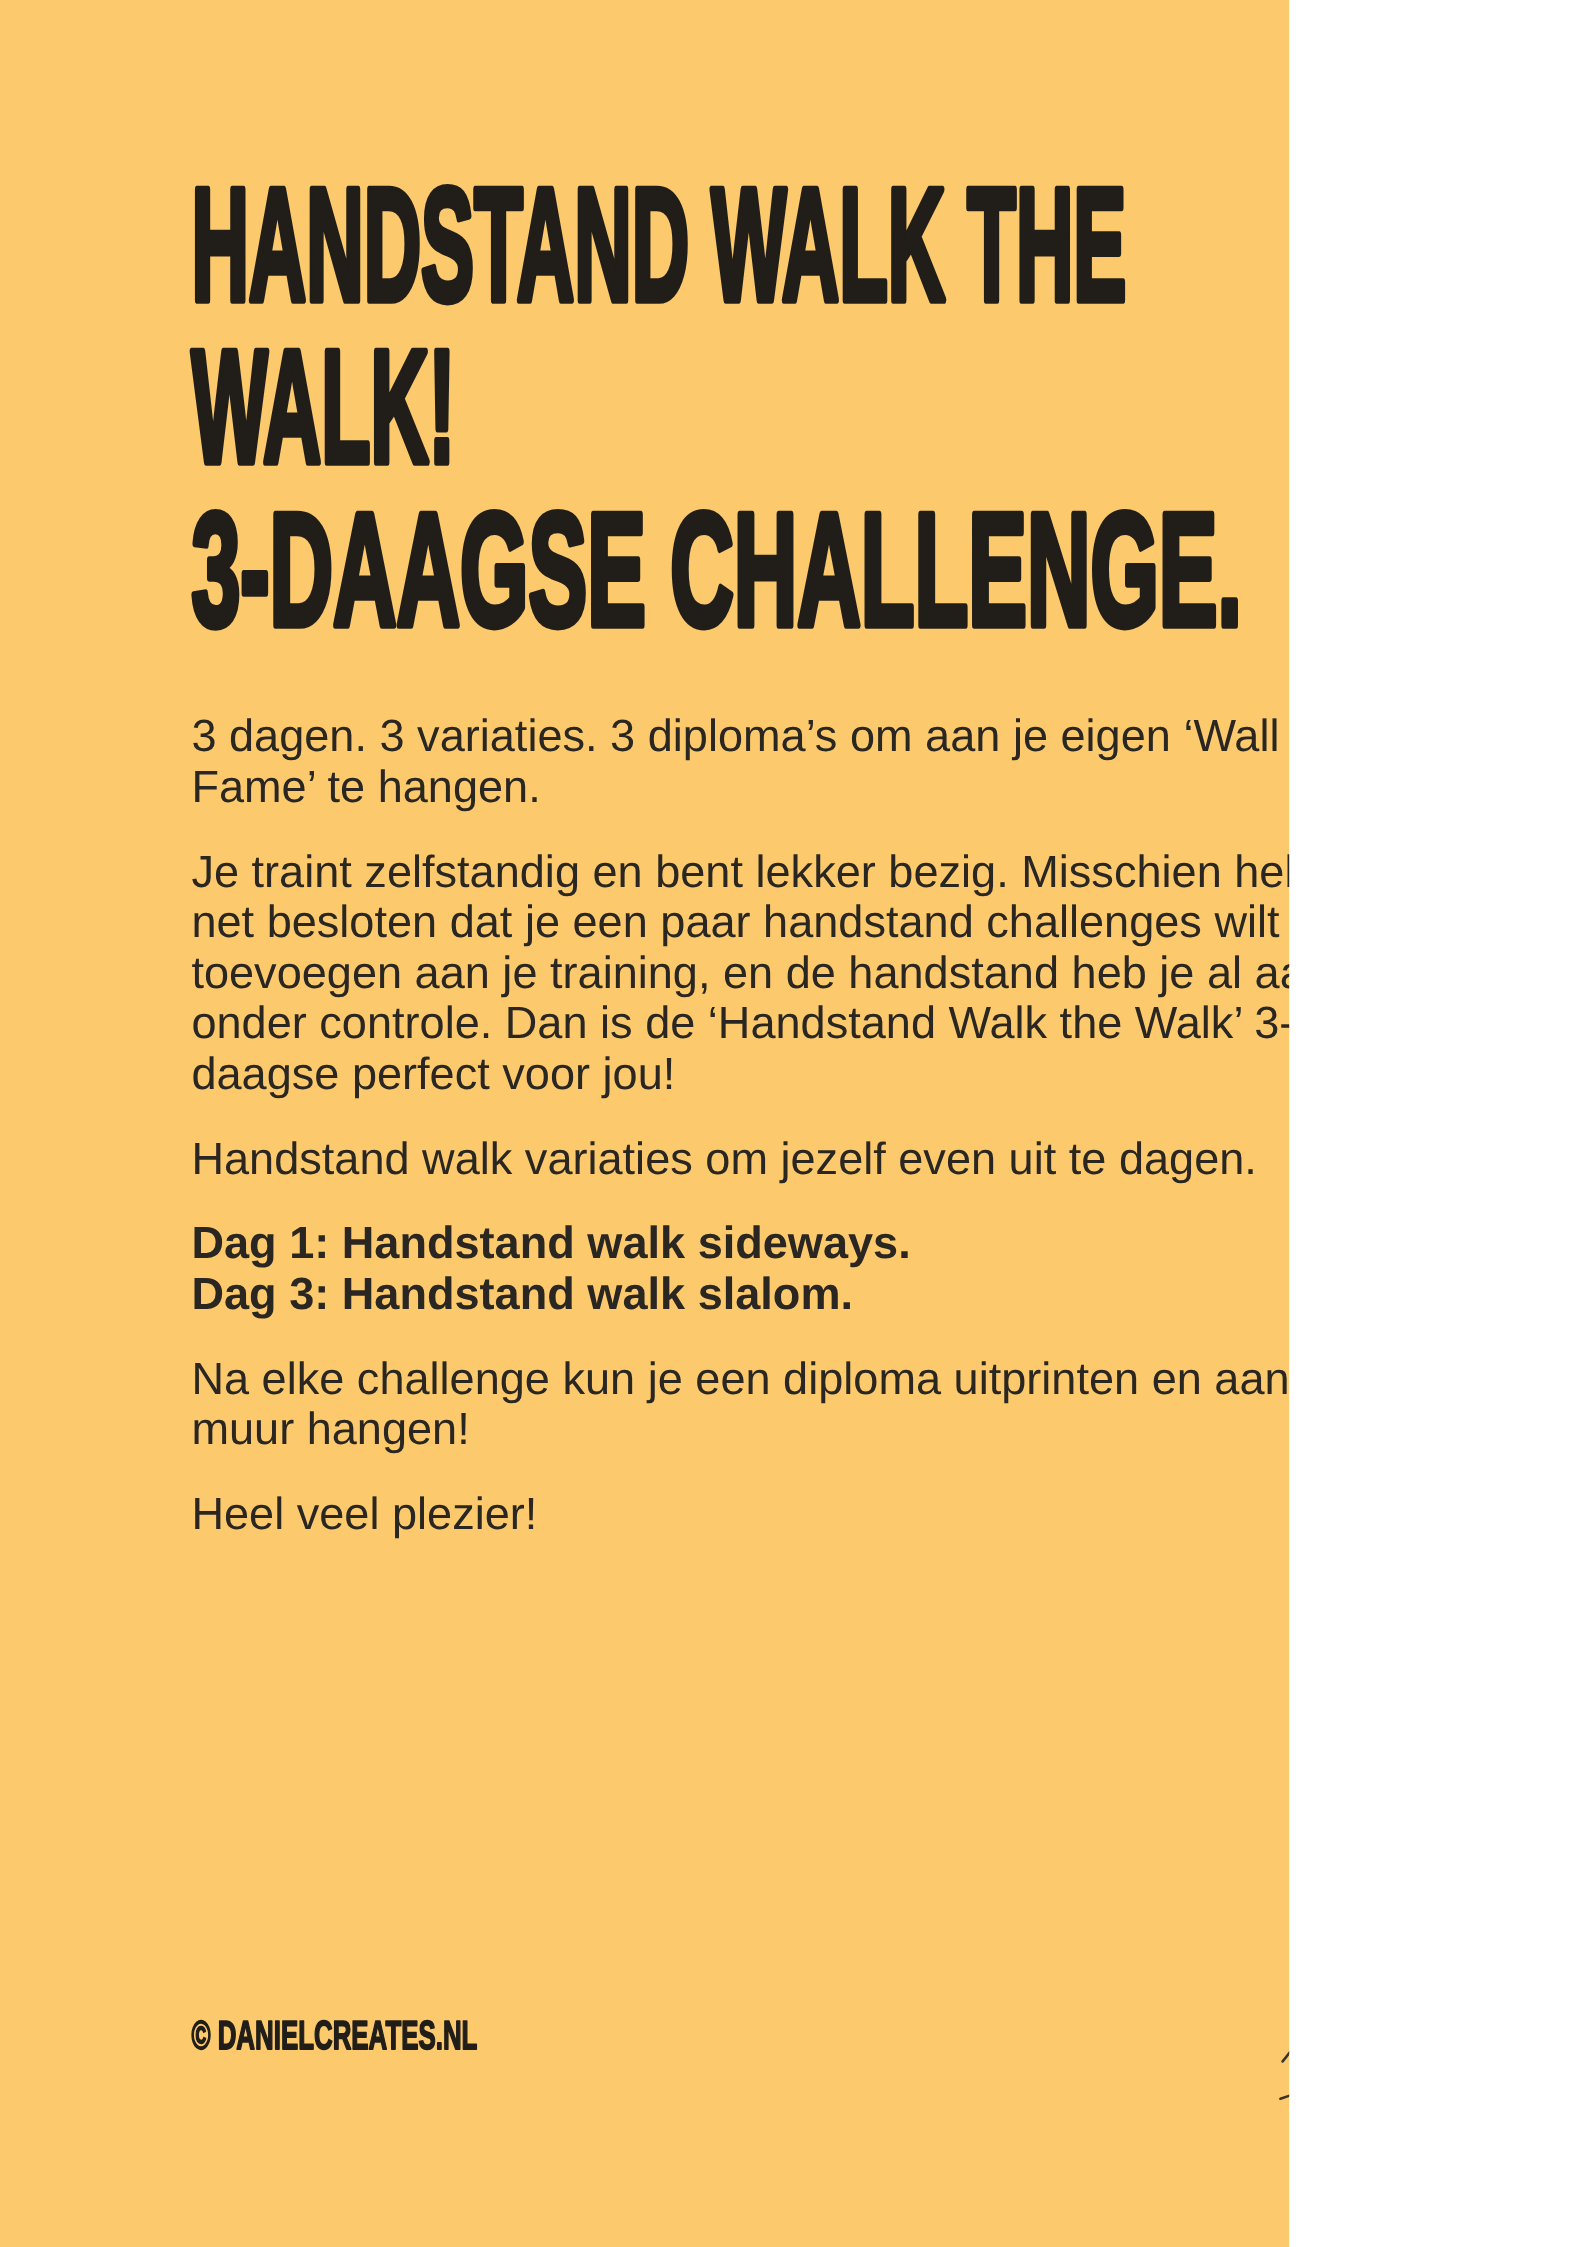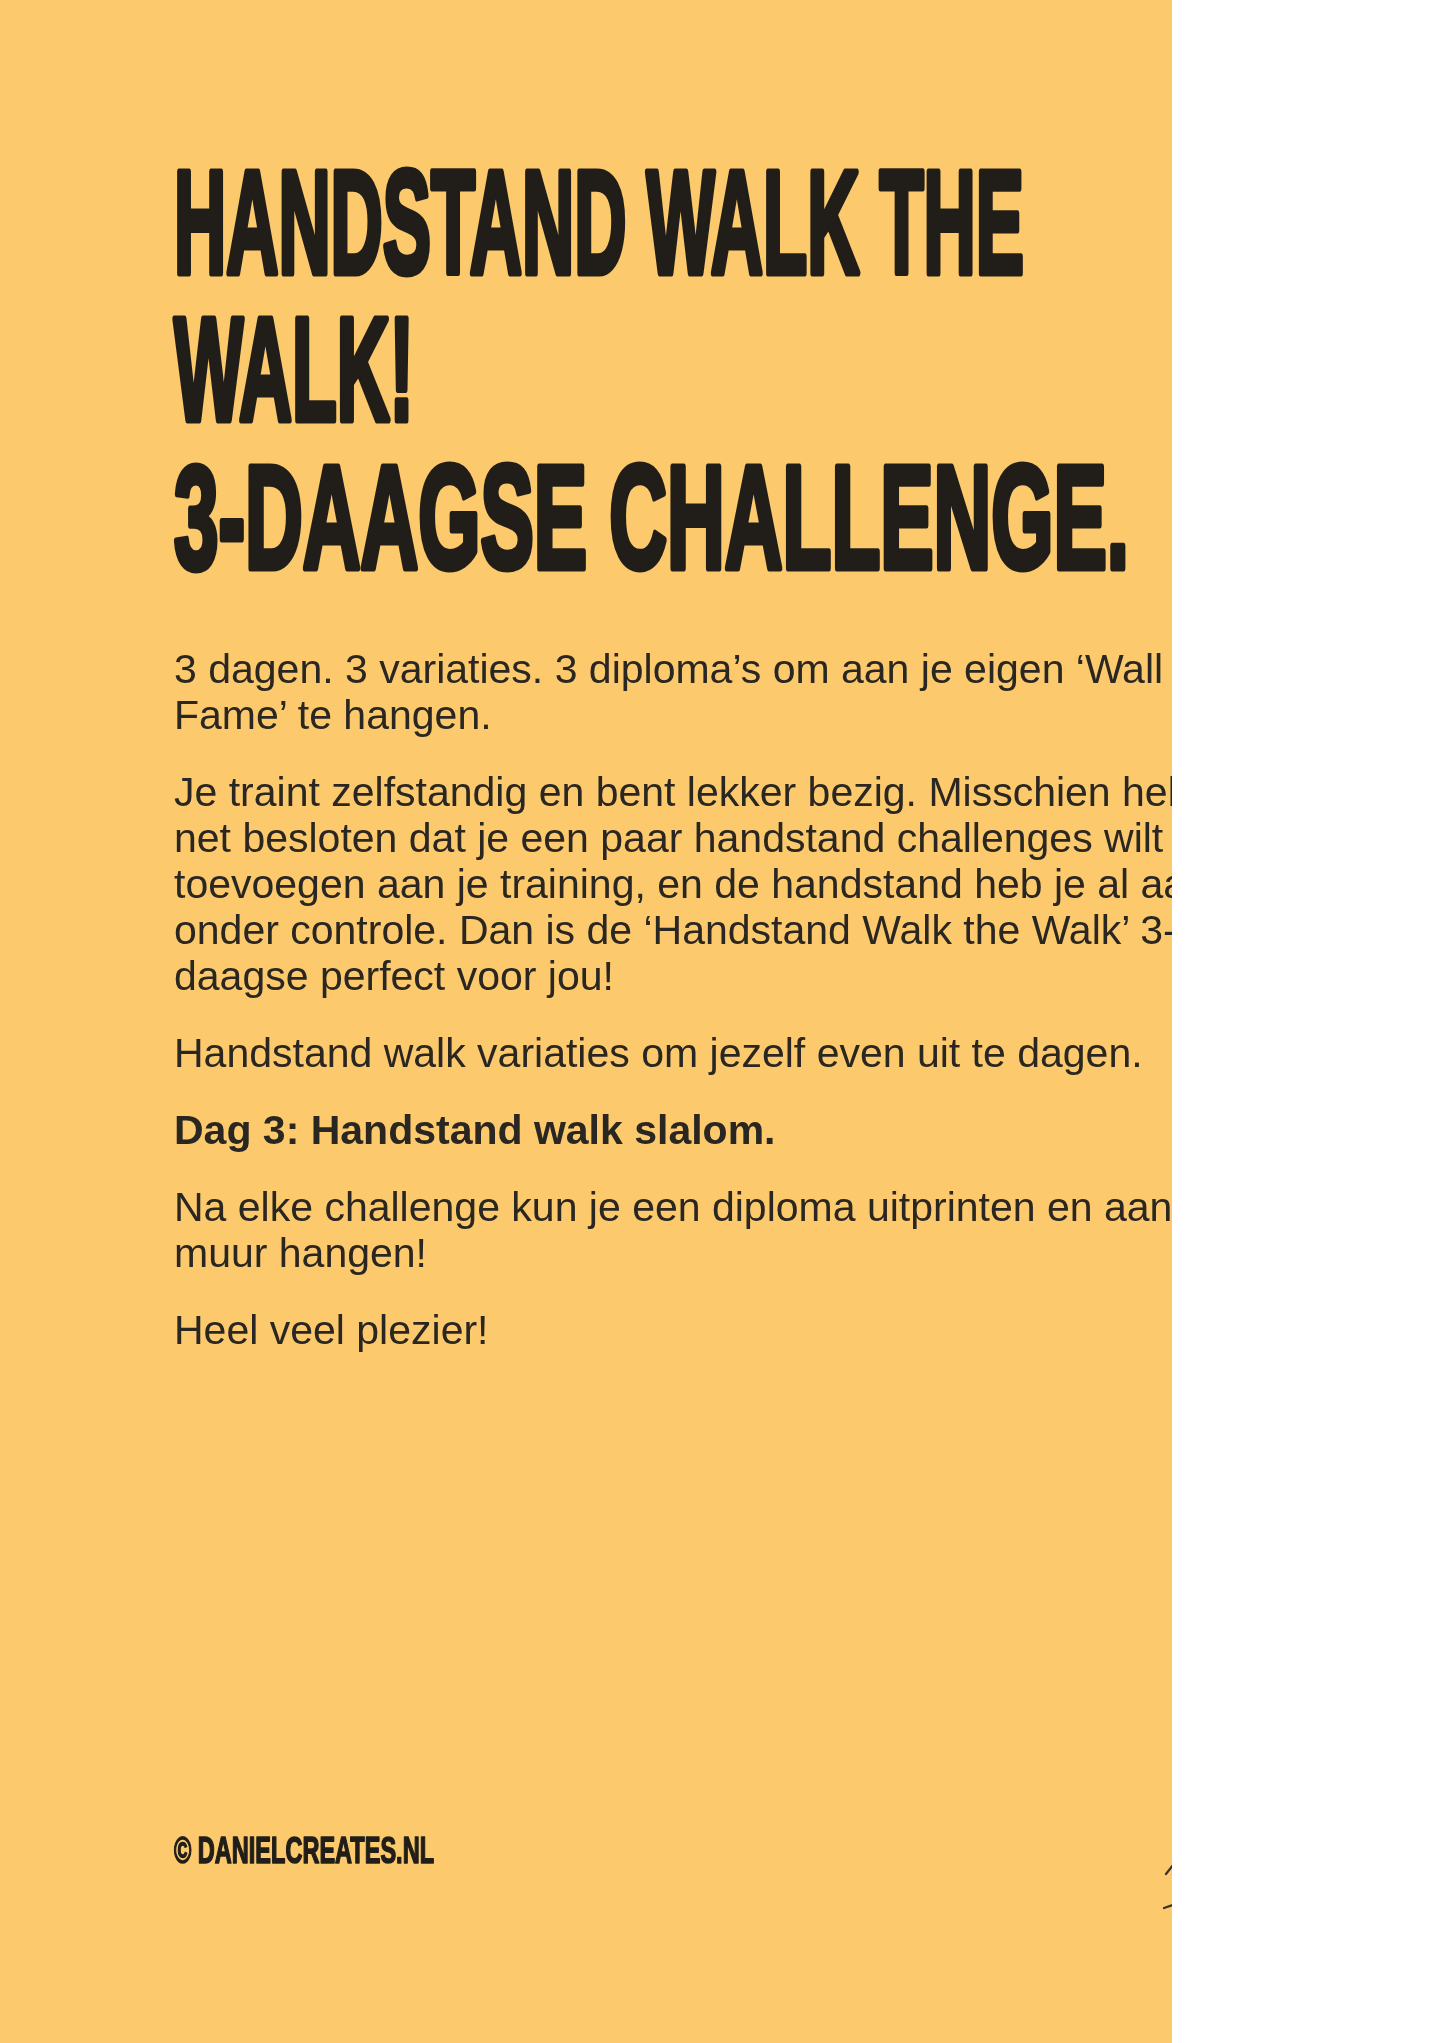--- a/index.html
+++ b/index.html
@@ -77,20 +77,21 @@
     <text x="0" y="123" textLength="850" lengthAdjust="spacingAndGlyphs">HANDSTAND WALK THE</text>
     <text x="0" y="270" textLength="240" lengthAdjust="spacingAndGlyphs">WALK!</text>
     <text x="0" y="418" textLength="955" lengthAdjust="spacingAndGlyphs">3-DAAGSE CHALLENGE.</text>
   </svg>
 
   <div class="body-copy">
     <p>3 dagen. 3 variaties. 3 diploma’s om aan je eigen ‘Wall of Fame’ te hangen.</p>
     <p>Je traint zelfstandig en bent lekker bezig. Misschien heb je net besloten dat je een paar handstand challenges wilt toevoegen aan je training, en de handstand heb je al aardig onder controle. Dan is de ‘Handstand Walk the Walk’ 3-daagse perfect voor jou!</p>
     <p>Handstand walk variaties om jezelf even uit te dagen.</p>
     <div class="day-list">
+      <div>Dag 1: Handstand walk sideways.</div>
       <div>Dag 3: Handstand walk slalom.</div>
     </div>
     <p>Na elke challenge kun je een diploma uitprinten en aan je muur hangen!</p>
     <p>Heel veel plezier!</p>
   </div>
 
   <svg class="footer-copy-svg" width="320" height="60">
     <text x="0" y="35" textLength="260" lengthAdjust="spacingAndGlyphs">© DANIELCREATES.NL</text>
   </svg>
 

